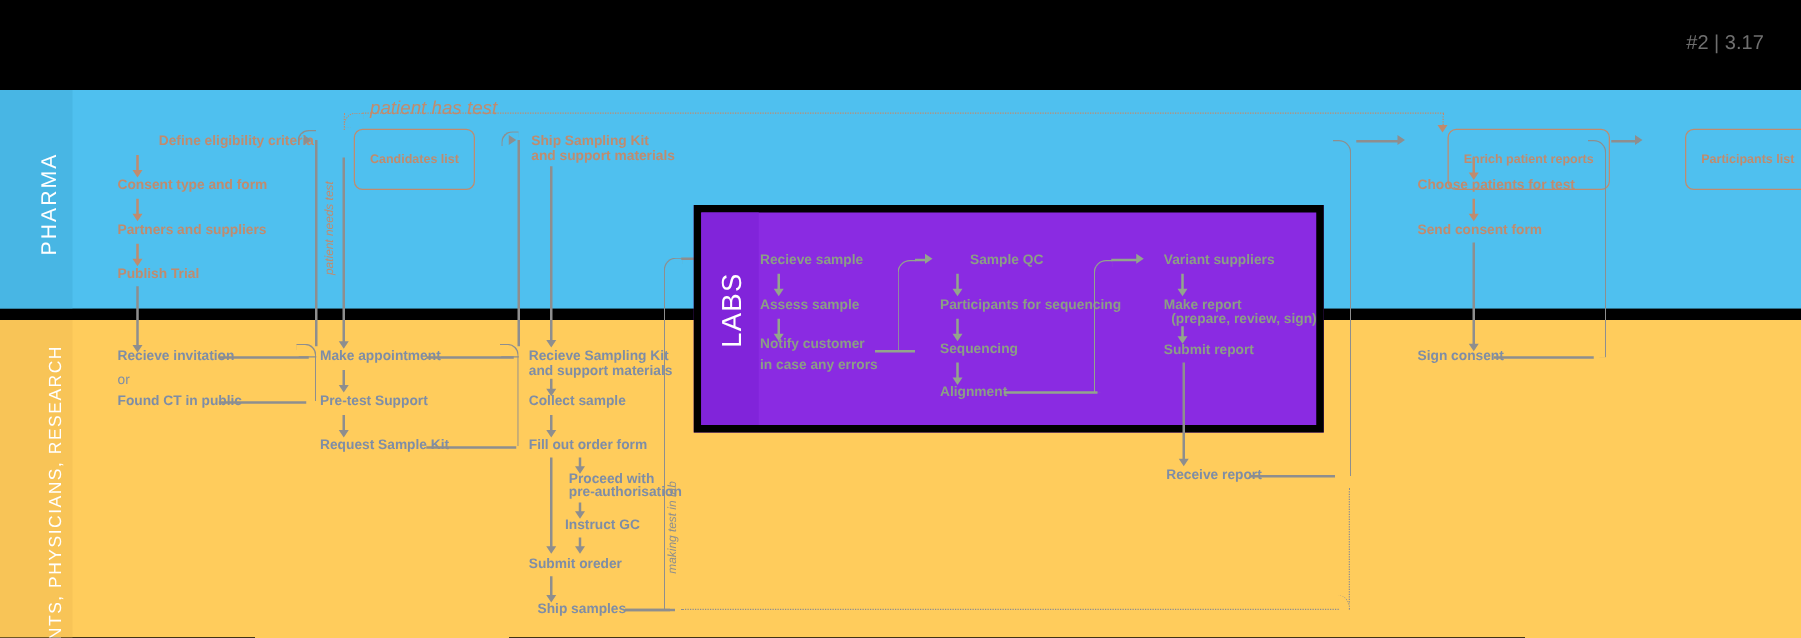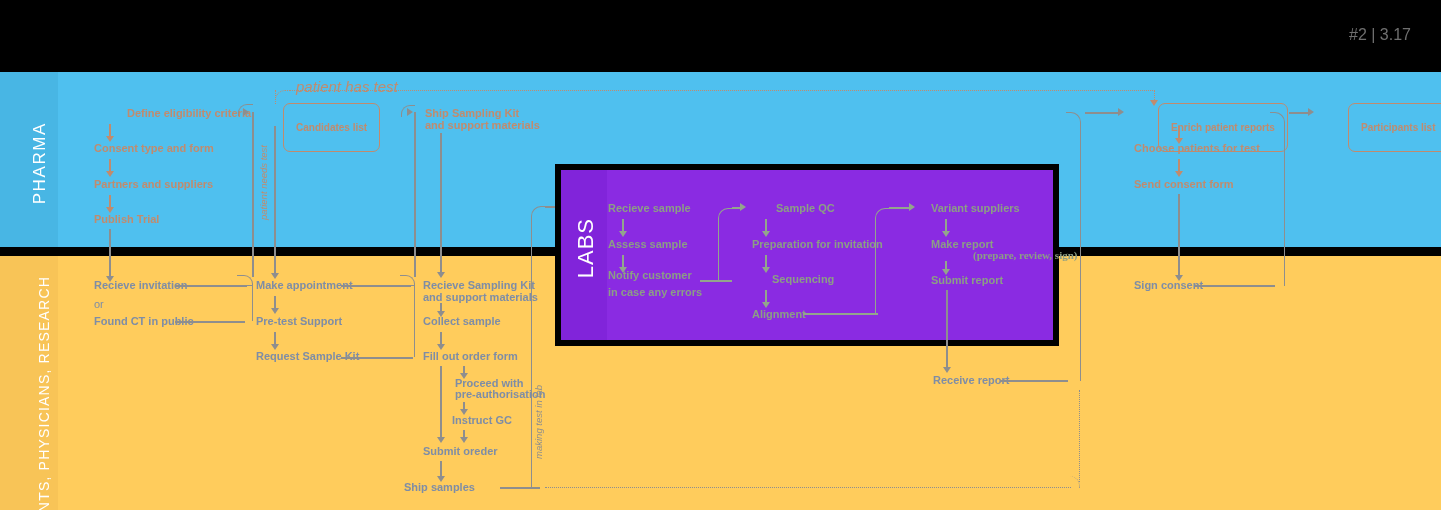--- a/index.html
+++ b/index.html
@@ -187,21 +187,21 @@
   <div class="dn" style="left:463px; top:366px; height:8px;"></div>
   <div class="node gold" style="left:455px; top:377px;">Proceed with</div>
   <div class="node gold" style="left:455px; top:388px;">pre-authorisation</div>
   <div class="dn" style="left:463px; top:402px; height:8px;"></div>
   <div class="node gold" style="left:452px; top:414px;">Instruct GC</div>
   <div class="dn" style="left:463px; top:430px; height:8px;"></div>
 
   <div class="dn" style="left:440px; top:366px; height:72px;"></div>
   <div class="node gold" style="left:423px; top:445px;">Submit oreder</div>
   <div class="dn" style="left:440px; top:461px; height:16px;"></div>
-  <div class="node gold" style="left:404px; top:481px;">Ship samples</div>
+  <div class="node gold" style="left:430px; top:481px;">Ship samples</div>
 
   <div class="sidelabel gray" style="left:533px; top:385px;">making test in lab</div>
   <div class="ln h" style="left:500px; top:487px; width:36px;"></div>
   <div class="corner" style="left:531px; top:206px; width:15px; height:282px; border-width:1.6px 0 0 1.6px; border-top-left-radius:10px; background:transparent; border-right:0; border-bottom:0;"></div>
   <div class="ln h" style="left:545px; top:206px; width:45px;"></div>
   <div class="arrow-r grn" style="left:588px; top:202px;"></div>
 
   <div class="labs-panel">
     <div class="labs-inner-stripe"></div>
     <div class="labs-label">LABS</div>
@@ -214,35 +214,35 @@
   <div class="node purple" style="left:608px; top:269px;">Notify customer</div>
   <div class="node purple" style="left:608px; top:286px;">in case any errors</div>
 
   <div class="ln h grn" style="left:700px; top:280px; width:32px;"></div>
   <div class="corner grn" style="left:718px; top:208px; width:15px; height:73px; border-width:1.6px 0 0 1.6px; border-top-left-radius:10px; background:transparent; border-right:0; border-bottom:0;"></div>
   <div class="ln h grn" style="left:732px; top:207px; width:10px;"></div>
   <div class="arrow-r grn" style="left:740px; top:203px;"></div>
 
   <div class="node purple" style="left:752px; top:202px;margin-left:24px;">Sample QC</div>
   <div class="dn grn" style="left:765px; top:219px; height:13px;"></div>
-  <div class="node purple" style="left:752px; top:238px;">Preparation for invitation</div>
+  <div class="node purple" style="left:752px; top:238px;">Participants for sequencing</div>
   <div class="dn grn" style="left:765px; top:255px; height:13px;"></div>
-  <div class="node purple" style="left:772px; top:273px;">Sequencing</div>
+  <div class="node purple" style="left:752px; top:273px;">Sequencing</div>
   <div class="dn grn" style="left:765px; top:290px; height:13px;"></div>
   <div class="node purple" style="left:752px; top:308px;">Alignment</div>
 
   <div class="ln h grn" style="left:803px; top:313px; width:75px;"></div>
   <div class="corner grn" style="left:875px; top:208px; width:15px; height:106px; border-width:1.6px 0 0 1.6px; border-top-left-radius:10px; background:transparent; border-right:0; border-bottom:0;"></div>
   <div class="ln h grn" style="left:889px; top:207px; width:22px;"></div>
   <div class="arrow-r grn" style="left:909px; top:203px;"></div>
 
   <div class="node purple" style="left:931px; top:202px;">Variant suppliers</div>
   <div class="dn grn" style="left:945px; top:219px; height:13px;"></div>
   <div class="node purple" style="left:931px; top:238px;">Make report</div>
-  <div class="node purple" style="left:973px; top:249px;font-family:Liberation Serif, serif;">(prepare, review, sign)</div>
+  <div class="node purple" style="left:937px; top:249px;">(prepare, review, sign)</div>
   <div class="dn grn" style="left:945px; top:261px; height:9px;"></div>
   <div class="node purple" style="left:931px; top:274px;">Submit report</div>
   <div class="dn" style="left:946px; top:290px; height:78px;"></div>
 
   <div class="node gold" style="left:933px; top:374px;">Receive report</div>
   <div class="ln h" style="left:1000px; top:380px; width:68px;"></div>
   <div class="corner" style="left:1066px; top:112px; width:15px; height:269px; border-width:1.6px 1.6px 0 0; border-top-right-radius:10px; background:transparent; border-left:0; border-bottom:0;"></div>
   <div class="ln h" style="left:1085px; top:112px; width:36px;"></div>
   <div class="arrow-r" style="left:1118px; top:108px;"></div>
 

